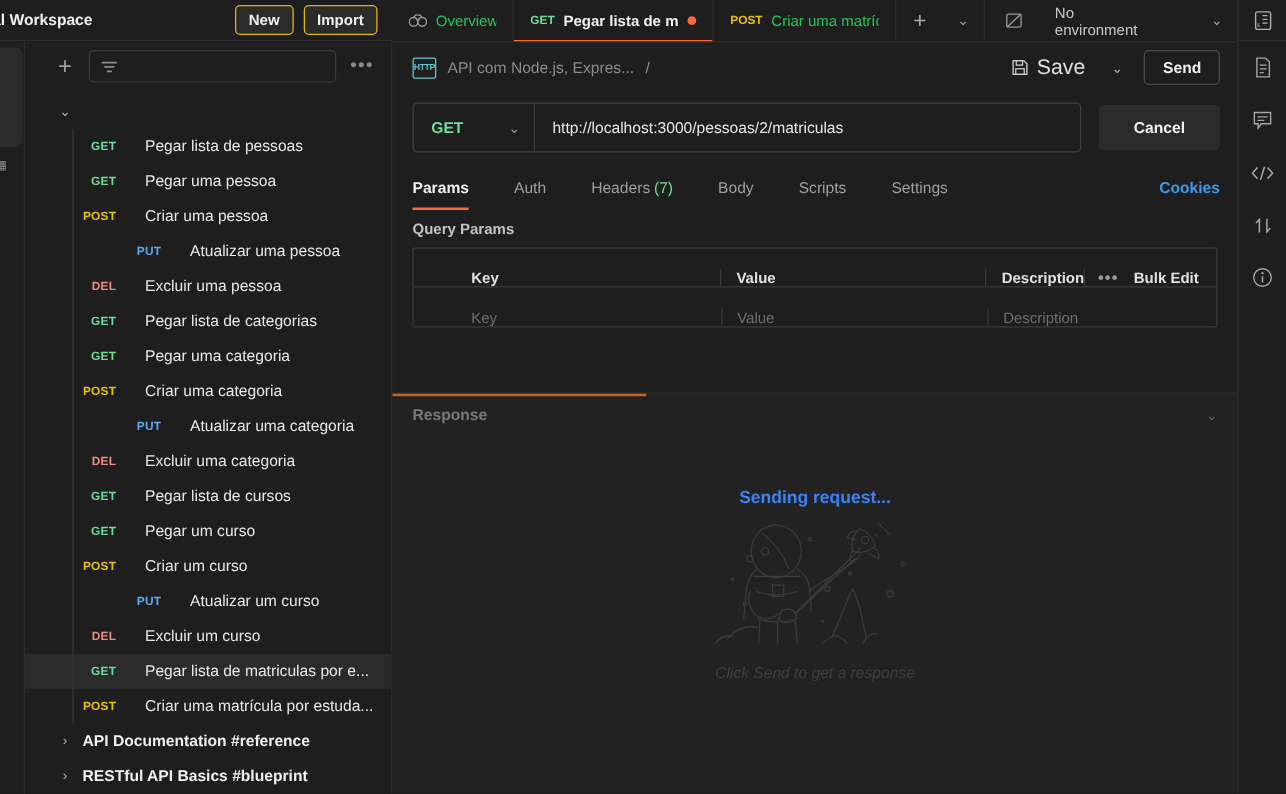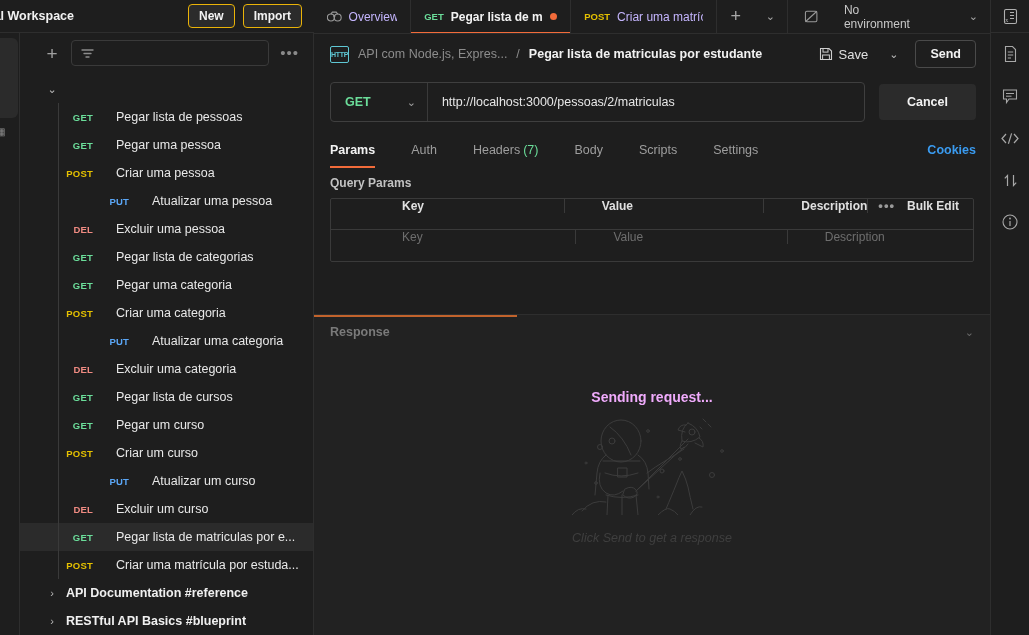--- a/index.html
+++ b/index.html
@@ -127,21 +127,21 @@
   .tab {
     display: flex; align-items: center; gap: 7px;
     padding: 0 13px; cursor: pointer; position: relative;
     border-right: 1px solid #2e2e2e; white-space: nowrap;
     max-width: 160px; overflow: hidden;
   }
   .tab.active::after {
     content: ""; position: absolute; left: 0; right: 0; bottom: -1px;
     height: 2px; background: #f26b3a;
   }
-  .tab-label { font-size: 12px; color: #c4b5fd; overflow: hidden; text-overflow: clip; }
+  .tab-label { font-size: 12px; color: #22c55e; overflow: hidden; text-overflow: clip; }
   .tab.active .tab-label { color: #f2f2f2; font-weight: bold; }
   .tab-method { font-size: 9.5px; font-weight: bold; }
   .dot-unsaved {
     width: 7px; height: 7px; border-radius: 50%;
     background: #f26b3a; flex: 0 0 7px;
   }
   .tab-plus {
     display: flex; align-items: center; justify-content: center;
     width: 38px; color: #a8a8a8; font-size: 18px; cursor: pointer;
   }
@@ -167,21 +167,21 @@
     border-radius: 2px; color: #5fc7d4; font-size: 7px;
     font-weight: bold; display: flex; align-items: center;
     justify-content: center; letter-spacing: -0.3px; flex: 0 0 19px;
   }
   .crumb-muted { font-size: 12.5px; color: #8c8c8c; }
   .crumb-sep { font-size: 12.5px; color: #8c8c8c; }
   .crumb-active { font-size: 12.5px; color: #f2f2f2; font-weight: bold; }
   .crumb-spacer { flex: 1; }
   .save-btn {
     display: flex; align-items: center; gap: 6px;
-    font-size: 13px; color: #e0e0e0; cursor: pointer; padding: 4px 6px;
+    font-size: 17px; color: #e0e0e0; cursor: pointer; padding: 4px 6px;
   }
   .save-caret {
     color: #bdbdbd; font-size: 11px; cursor: pointer;
     padding: 4px 8px 4px 6px;
   }
   .share-btn {
     font-size: 12.5px; font-weight: bold; color: #f2f2f2;
     border: 1px solid #4a4a4a; border-radius: 4px;
     padding: 6px 14px; cursor: pointer; background: #1e1e1e;
   }
@@ -237,21 +237,21 @@
 
   
   .qp-title {
     font-size: 12px; color: #c2c2c2; font-weight: bold;
     padding: 8px 16px 8px 16px;
   }
   .qp-table {
     margin: 0 16px; border: 1px solid #3a3a3a; border-radius: 2px;
     overflow: hidden;
   }
-  .qp-row { display: flex; height: 31px; align-items: flex-start; gap: 25px; }
+  .qp-row { display: flex; height: 31px; align-items: flex-end; }
   .qp-row.head { border-bottom: 1px solid #3a3a3a; }
   .qp-cell {
     display: flex; align-items: center; padding: 0 12px;
     border-right: 1px solid #3a3a3a; font-size: 12px;
   }
   .qp-check { flex: 0 0 34px; padding: 0; }
   .qp-key { flex: 1 1 35%; }
   .qp-val { flex: 1 1 35%; }
   .qp-desc { flex: 1 1 30%; position: relative; border-right: none; }
   .qp-row.head .qp-cell { color: #e0e0e0; font-weight: bold; }
@@ -280,21 +280,21 @@
     padding: 0 16px; flex: 0 0 34px;
   }
   .resp-title { font-size: 12.5px; color: #7a7a7a; font-weight: bold; }
   .resp-caret { margin-left: auto; color: #6a6a6a; font-size: 11px; cursor: pointer; }
   .resp-body {
     flex: 1; display: flex; flex-direction: column;
     align-items: center; justify-content: flex-start;
     padding-top: 40px; min-height: 0;
   }
   .sending-text {
-    font-size: 14px; font-weight: bold; color: #f0abfc;
+    font-size: 14px; font-weight: bold; color: #3b82f6;
     margin-bottom: 6px;
   }
   .astro { width: 180px; height: 104px; }
   .hint-text { font-size: 12.5px; color: #3f3f3f; margin-top: 16px; font-style: italic; }
 
   
   .right-rail {
     width: 39px; flex: 0 0 39px; background: #1e1e1e;
     border-left: 1px solid #2e2e2e;
     display: flex; flex-direction: column; align-items: center;
@@ -462,21 +462,20 @@
         <span>No environment</span>
         <span class="env-caret">⌄</span>
       </div>
       <div class="strip-spacer"></div>
     </div>
 
     <div class="crumb-bar">
       <div class="http-badge">HTTP</div>
       <span class="crumb-muted">API com Node.js, Expres...</span>
       <span class="crumb-sep">/</span>
-      <span class="crumb-active">Pegar lista de matriculas por estudante</span>
       <div class="crumb-spacer"></div>
       <div class="save-btn">
         <svg width="14" height="14" viewBox="0 0 14 14">
           <path d="M1.5 1.5 H10 L12.5 4 V12.5 H1.5 Z" fill="none" stroke="#cfcfcf" stroke-width="1.1"></path>
           <rect x="4" y="1.5" width="5" height="3.6" fill="none" stroke="#cfcfcf" stroke-width="1"></rect>
           <rect x="3.6" y="8" width="6.8" height="4.5" fill="none" stroke="#cfcfcf" stroke-width="1"></rect>
         </svg>
         <span>Save</span>
       </div>
       <div class="save-caret">⌄</div>

